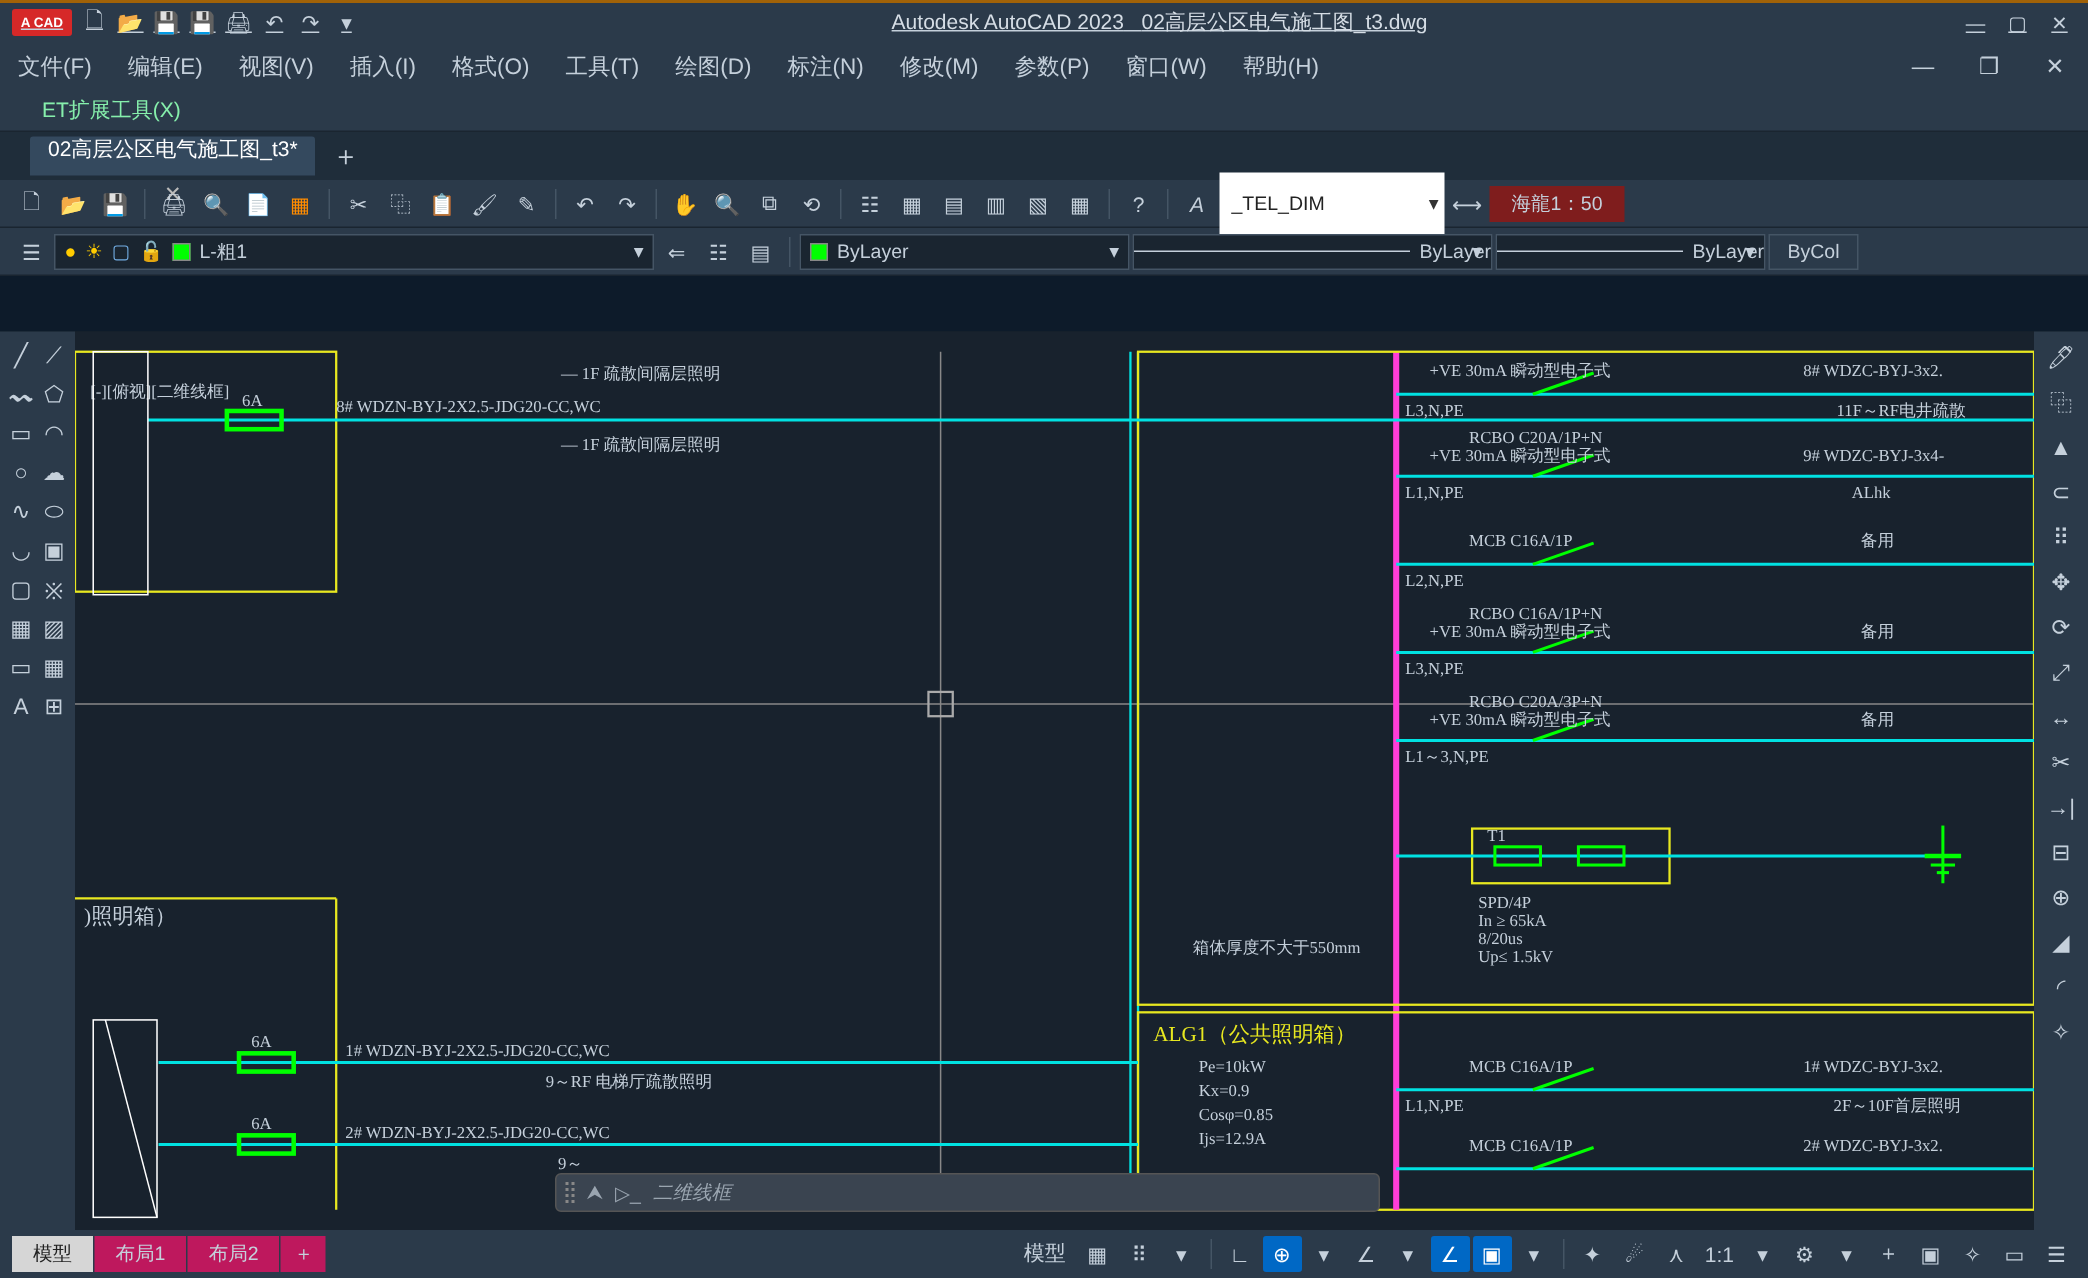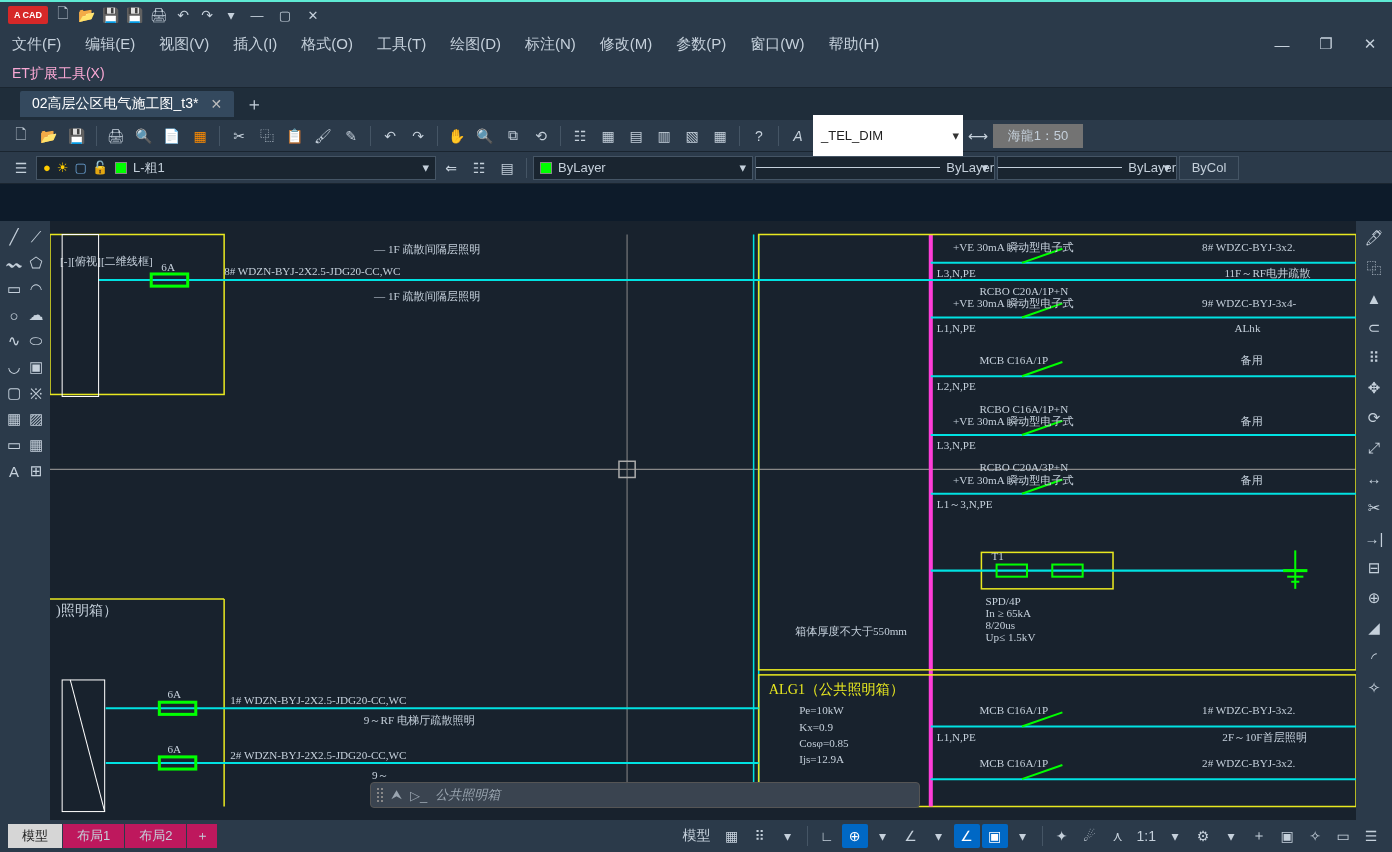--- a/index.html
+++ b/index.html
@@ -1,33 +1,33 @@
 <!DOCTYPE html>
 <html><head>
 <meta charset="utf-8">
 <style>
 * { margin:0; padding:0; box-sizing:border-box; font-family:"Segoe UI","Microsoft YaHei",sans-serif; user-select:none; }
 body { background:#0d1b2a; width:1392px; height:852px; overflow:hidden; position:relative; }
 
 
-.titlebar { height:28px; background:#2b3a4a; display:flex; align-items:center; padding:0 8px; gap:6px; color:#c5d0db; font-size:12px; border-top:2px solid #5eead4; }
+.titlebar { height:28px; background:#2b3a4a; display:flex; align-items:center; padding:0 8px; gap:6px; color:#c5d0db; font-size:12px; border-top:2px solid #a16207;text-decoration:underline; }
 .logo { width:40px; height:18px; background:#d62828; color:#fff; font-size:9px; font-weight:bold; display:flex; align-items:center; justify-content:center; border-radius:2px; }
 .tb-ico { width:18px; height:18px; color:#c5d0db; font-size:14px; display:flex; align-items:center; justify-content:center; }
 .titlebar .title { flex:1; text-align:center; font-size:14px; color:#d5dde5; }
 .win-btn { width:22px; height:18px; display:flex; align-items:center; justify-content:center; color:#c5d0db; font-size:13px; }
 
 
 .menubar { height:32px; background:#2b3a4a; display:flex; align-items:center; padding:0 12px; gap:24px; color:#c5d0db; font-size:15px; }
-.menubar2 { height:28px; background:#2b3a4a; display:flex; align-items:center; padding:0 12px; color:#f9a8d4; font-size:14px; border-bottom:1px solid #1a2530; }
+.menubar2 { height:28px; background:#2b3a4a; display:flex; align-items:center; padding:0 28px; color:#86efac; font-size:14px; border-bottom:1px solid #1a2530; }
 .menubar .spacer { flex:1; }
 .doc-win-btn { width:20px; height:18px; display:flex; align-items:center; justify-content:center; color:#c5d0db; }
 
 
 .tabrow { height:32px; background:#1f2d3a; display:flex; align-items:center; padding:0 20px; gap:8px; }
-.filetab { height:26px; background:#34495e; padding:0 12px; display:flex; align-items:center; gap:12px; color:#fff; font-size:14px; border-radius:2px 2px 0 0; }
+.filetab { height:26px; background:#34495e; padding:0 12px; display:flex; align-items:center; gap:12px; color:#fff; font-size:14px; border-radius:2px 2px 0 0;flex-direction:column; }
 .filetab .close { font-size:14px; color:#bbb; }
 .newtab { width:24px; height:24px; display:flex; align-items:center; justify-content:center; color:#c5d0db; font-size:18px; }
 
 
 .toolbar { height:32px; background:#2b3a4a; display:flex; align-items:center; padding:0 8px; gap:2px; border-bottom:1px solid #1a2530; }
 .tbtn { width:26px; height:24px; display:flex; align-items:center; justify-content:center; color:#c5d0db; font-size:14px; border-radius:2px; }
 .tbsep { width:1px; height:20px; background:#455565; margin:0 4px; }
 .layerbox { flex:0 0 400px; height:24px; background:#1a2530; border:1px solid #455565; display:flex; align-items:center; padding:0 6px; gap:6px; color:#c5d0db; font-size:13px; }
 .colorbox { flex:0 0 220px; height:24px; background:#1a2530; border:1px solid #455565; display:flex; align-items:center; padding:0 6px; gap:6px; color:#c5d0db; font-size:13px; }
 .ltbox { flex:0 0 240px; height:24px; background:#1a2530; border:1px solid #455565; display:flex; align-items:center; justify-content:center; color:#c5d0db; font-size:13px; position:relative; }
@@ -52,35 +52,38 @@
 .stab.active { background:#d6d6d6; color:#222; }
 .status-right { margin-left:auto; display:flex; align-items:center; gap:2px; }
 .status-right .tbtn { width:26px; height:24px; }
 .tbtn.blue { background:#0068c5; color:#fff; border-radius:2px; }
 
 
 .cmdline { position:absolute; bottom:44px; left:370px; width:550px; height:26px; background:#3a4450; border:1px solid #555; display:flex; align-items:center; padding:0 6px; gap:8px; color:#9aa5b0; font-size:13px; border-radius:4px; }
 .cmdline .handle { width:6px; height:14px; border-left:2px dotted #888; border-right:2px dotted #888; }
 .dimstyle { flex:0 0 150px; height:42px; background:#fff; color:#222; display:flex; align-items:center; padding:0 8px; font-size:13px; position:relative; }
 .dimstyle .arr{ position:absolute; right:4px; color:#333;}
-.annoscale{ flex:0 0 90px; height:24px; background:#737373; color:#c5d0db; display:flex; align-items:center; justify-content:center; font-size:13px;}
+.annoscale{ flex:0 0 90px; height:24px; background:#7f1d1d; color:#c5d0db; display:flex; align-items:center; justify-content:center; font-size:13px;}
 </style>
 </head>
 <body>
 
 <div class="titlebar">
   <div class="logo">A CAD</div>
   <div class="tb-ico">🗋</div>
   <div class="tb-ico">📂</div>
   <div class="tb-ico">💾</div>
   <div class="tb-ico">💾</div>
   <div class="tb-ico">🖨</div>
   <div class="tb-ico">↶</div>
   <div class="tb-ico">↷</div>
   <div class="tb-ico">▾</div>
+  <div class="title">
+    <span>Autodesk AutoCAD 2023</span>&nbsp;&nbsp;&nbsp;<span>02高层公区电气施工图_t3.dwg</span>
+  </div>
   <div class="win-btn">—</div>
   <div class="win-btn">▢</div>
   <div class="win-btn">✕</div>
 </div>
 
 <div class="menubar">
   <div>文件(F)</div>
   <div>编辑(E)</div>
   <div>视图(V)</div>
   <div>插入(I)</div>
@@ -362,21 +365,21 @@
       <text x="918" y="526" class="ctext">MCB C16A/1P</text>
       <text x="1138" y="526" class="ctext">2#  WDZC-BYJ-3x2.</text>
     </svg>
   </div>
 </div>
 
 <div class="cmdline">
   <span class="handle"></span>
   <span>⮝</span>
   <span>▷_</span>
-  <span style="font-style:italic">公共照明箱</span>
+  <span style="font-style:italic">二维线框</span>
 </div>
 
 <div class="statusbar">
   <div class="status-tabs">
     <div class="stab active">模型</div>
     <div class="stab">布局1</div>
     <div class="stab">布局2</div>
     <div class="stab" style="width:30px;justify-content:center">＋</div>
   </div>
   <div class="status-right">

